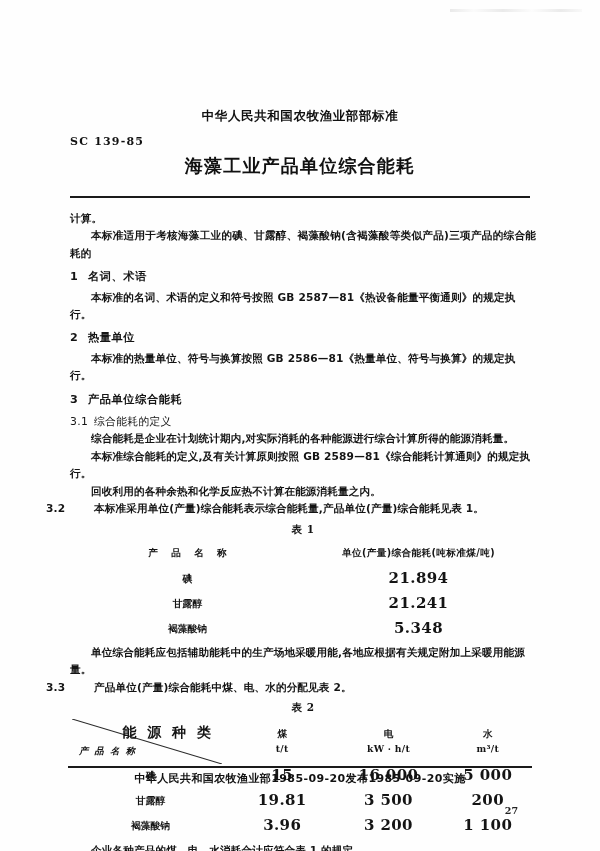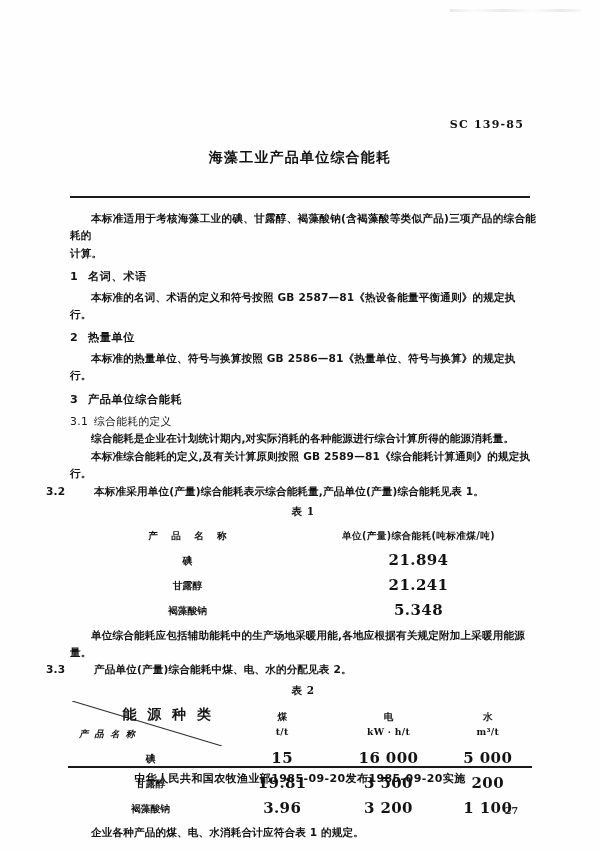--- a/index.html
+++ b/index.html
@@ -49,31 +49,30 @@
   }
   .std-issuer {
     text-align: center;
     font-size: 12.5px;
     font-weight: bold;
     letter-spacing: 0.6px;
     color: #111;
   }
   .std-code {
     margin-top: 10px;
-    text-align: right;
     font-family: "DejaVu Serif", "Liberation Serif", serif;
     font-size: 11px;
     font-weight: bold;
     letter-spacing: 1.2px;
     padding-right: 6px;
   }
   .std-title {
-    margin-top: 18px;
+    margin-top: 6px;
     text-align: center;
-    font-size: 14px;
+    font-size: 18px;
     font-weight: bold;
     letter-spacing: 1.2px;
   }
   .rule-thick {
     position: absolute;
     left: 70px;
     top: 196px;
     width: 460px;
     height: 2px;
     background: #1a1a1a;
@@ -245,49 +244,51 @@
   }
 </style>
 </head>
 <body>
 
 <div class="page">
 
   <div class="scan-artifact"></div>
 
   <div class="doc-head">
+    <div class="std-issuer">中华人民共和国农牧渔业部部标准</div>
     <div class="std-code">SC 139-85</div>
     <div class="std-title">海藻工业产品单位综合能耗</div>
   </div>
   <div class="rule-thick"></div>
 
   <div class="body-area">
 
+    <div class="p">计算。</div>
     <div class="p indent">本标准适用于考核海藻工业的碘、甘露醇、褐藻酸钠(含褐藻酸等类似产品)三项产品的综合能耗的</div>
-    <div class="p">计算。</div>
 
     <div class="sec">
       <span class="num">1</span><span>名词、术语</span>
     </div>
     <div class="sub-body">本标准的名词、术语的定义和符号按照 GB 2587—81《热设备能量平衡通则》的规定执行。</div>
 
     <div class="sec">
       <span class="num">2</span><span>热量单位</span>
     </div>
     <div class="sub-body">本标准的热量单位、符号与换算按照 GB 2586—81《热量单位、符号与换算》的规定执行。</div>
 
     <div class="sec">
       <span class="num">3</span><span>产品单位综合能耗</span>
     </div>
 
     <div class="sec-sub">
       <span class="num">3.1</span><span>综合能耗的定义</span>
     </div>
     <div class="sub-body">综合能耗是企业在计划统计期内,对实际消耗的各种能源进行综合计算所得的能源消耗量。</div>
     <div class="sub-body">本标准综合能耗的定义,及有关计算原则按照 GB 2589—81《综合能耗计算通则》的规定执行。</div>
+    <div class="sub-body">回收利用的各种余热和化学反应热不计算在能源消耗量之内。</div>
 
     <div class="hang">
       <span class="num" style="display:inline-block;width:24px;">3.2</span><span>本标准采用单位(产量)综合能耗表示综合能耗量,产品单位(产量)综合能耗见表 1。</span>
     </div>
 
     <div class="tbl-caption">表 1</div>
     <table class="std">
       <tbody>
         <tr class="t-top t-mid">
           <td class="th-cell" style="width:50%;">

